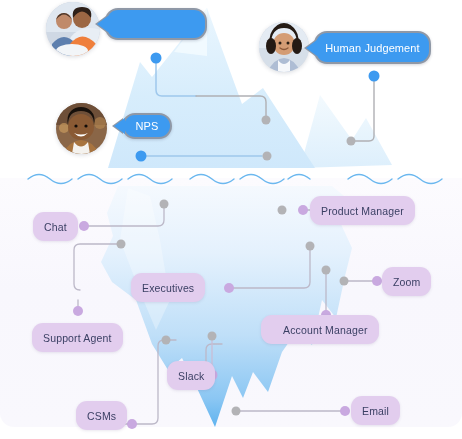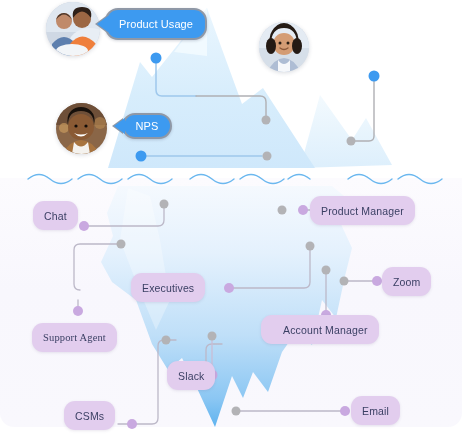--- a/index.html
+++ b/index.html
@@ -273,58 +273,61 @@
       <circle cx="20" cy="23" r="1.6" fill="#120c08"></circle>
       <circle cx="30" cy="23" r="1.6" fill="#120c08"></circle>
       <path d="M18 30 q7 7 14 0 q-7 3 -14 0z" fill="#ffffff"></path>
       <path d="M6 51 q9 -14 19 -14 q10 0 19 14z" fill="#a8743f"></path>
       <path d="M18 39 q7 9 14 0 l2 12 l-18 0z" fill="#f4f2ee"></path>
     </svg>
   </div>
 
   <div class="bubble" style="left:105px;top:8px;width:102px;height:32px;">
     <span class="tail"></span>
-    <span>Product Usage</span>
-  </div>
-
+  </div>
+
+  <div class="bubble" style="left:314px;top:31px;width:117px;height:33px;">
+    <span class="tail"></span>
+    <span>Human Judgement</span>
+  </div>
 
   <div class="bubble" style="left:122px;top:113px;width:50px;height:26px;">
     <span class="tail"></span>
     <span>NPS</span>
   </div>
 
-  <div class="pill shadowed" style="left:33px;top:201px;">
+  <div class="pill shadowed" style="left:33px;top:212px;">
     <span>Chat</span>
   </div>
 
   <div class="pill shadowed" style="left:310px;top:196px;">
     <span>Product Manager</span>
   </div>
 
   <div class="pill shadowed" style="left:382px;top:267px;">
     <span>Zoom</span>
   </div>
 
   <div class="pill shadowed" style="left:131px;top:273px;">
     <span>Executives</span>
   </div>
 
-  <div class="pill shadowed" style="left:32px;top:323px;font-family:Liberation Serif, serif;">
+  <div class="pill shadowed" style="left:32px;top:323px;">
     <span>Support Agent</span>
   </div>
 
   <div class="pill shadowed" style="left:261px;top:315px;padding-left:22px;">
     <span>Account Manager</span>
   </div>
 
   <div class="pill shadowed" style="left:167px;top:361px;text-align:right;">
     <span>Slack</span>
   </div>
 
-  <div class="pill shadowed" style="left:64px;top:401px;">
+  <div class="pill shadowed" style="left:76px;top:401px;">
     <span>CSMs</span>
   </div>
 
   <div class="pill shadowed" style="left:351px;top:396px;">
     <span>Email</span>
   </div>
 
 </div>
 
 </body></html>

